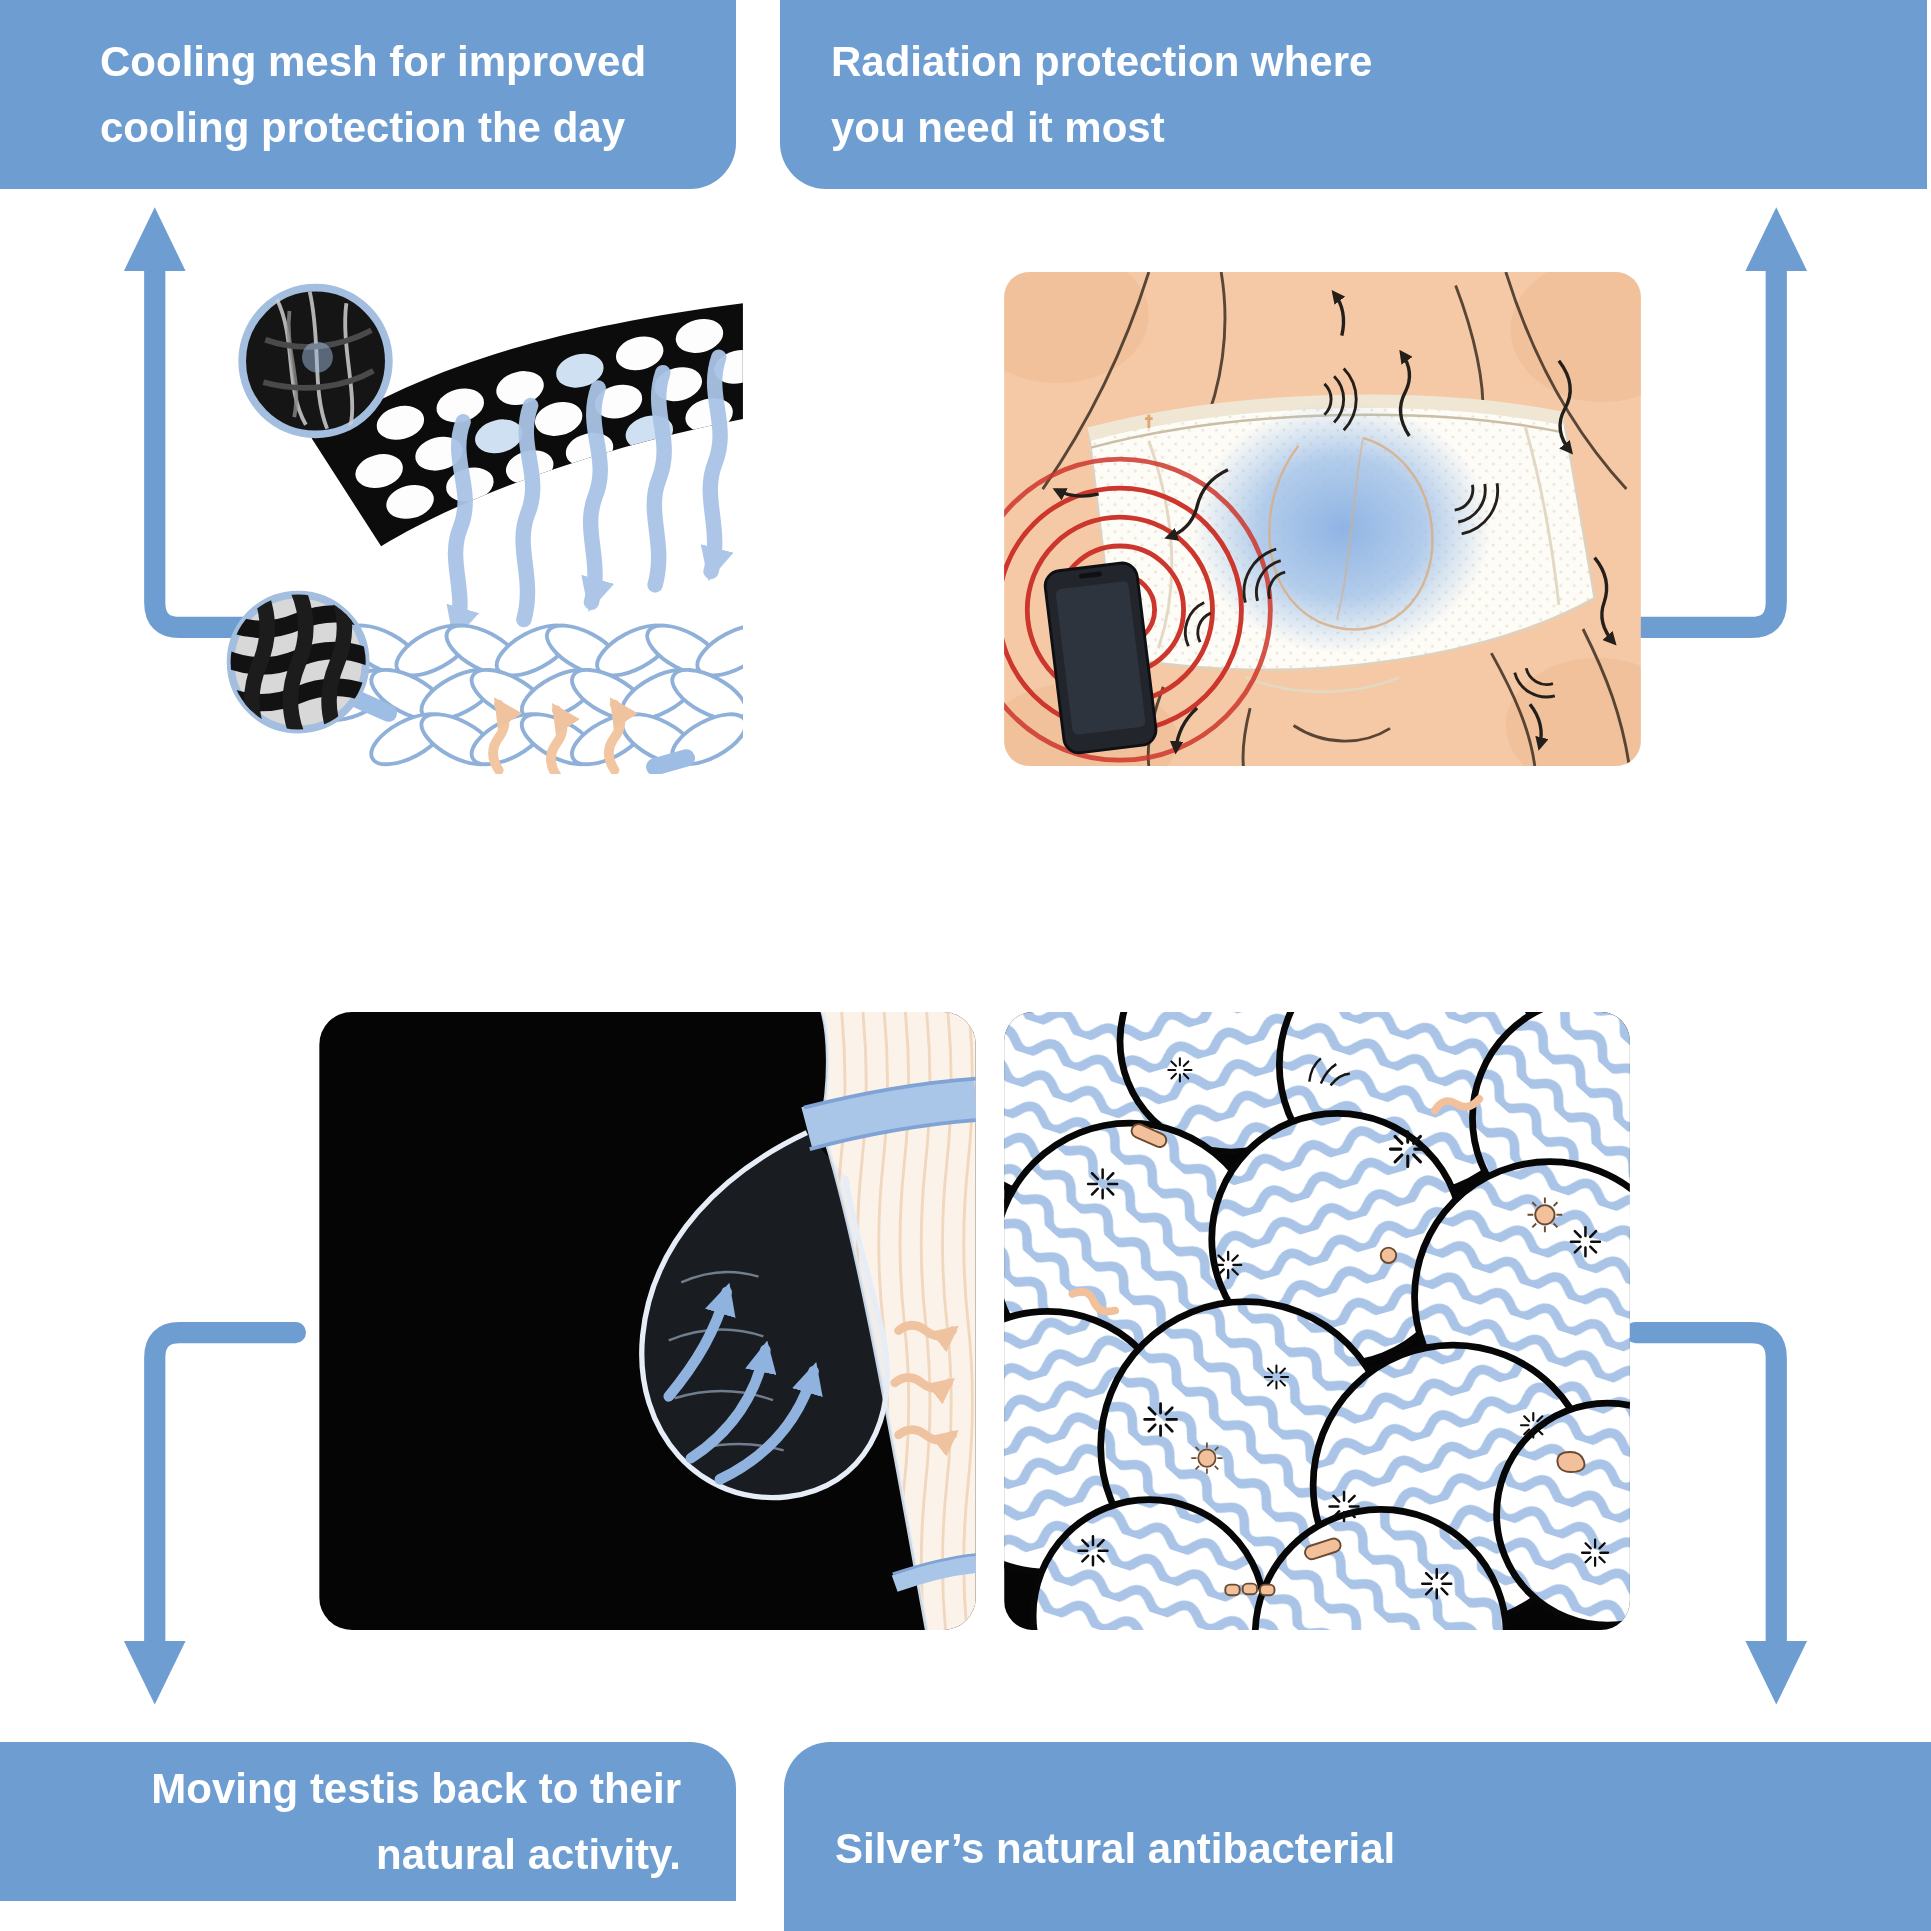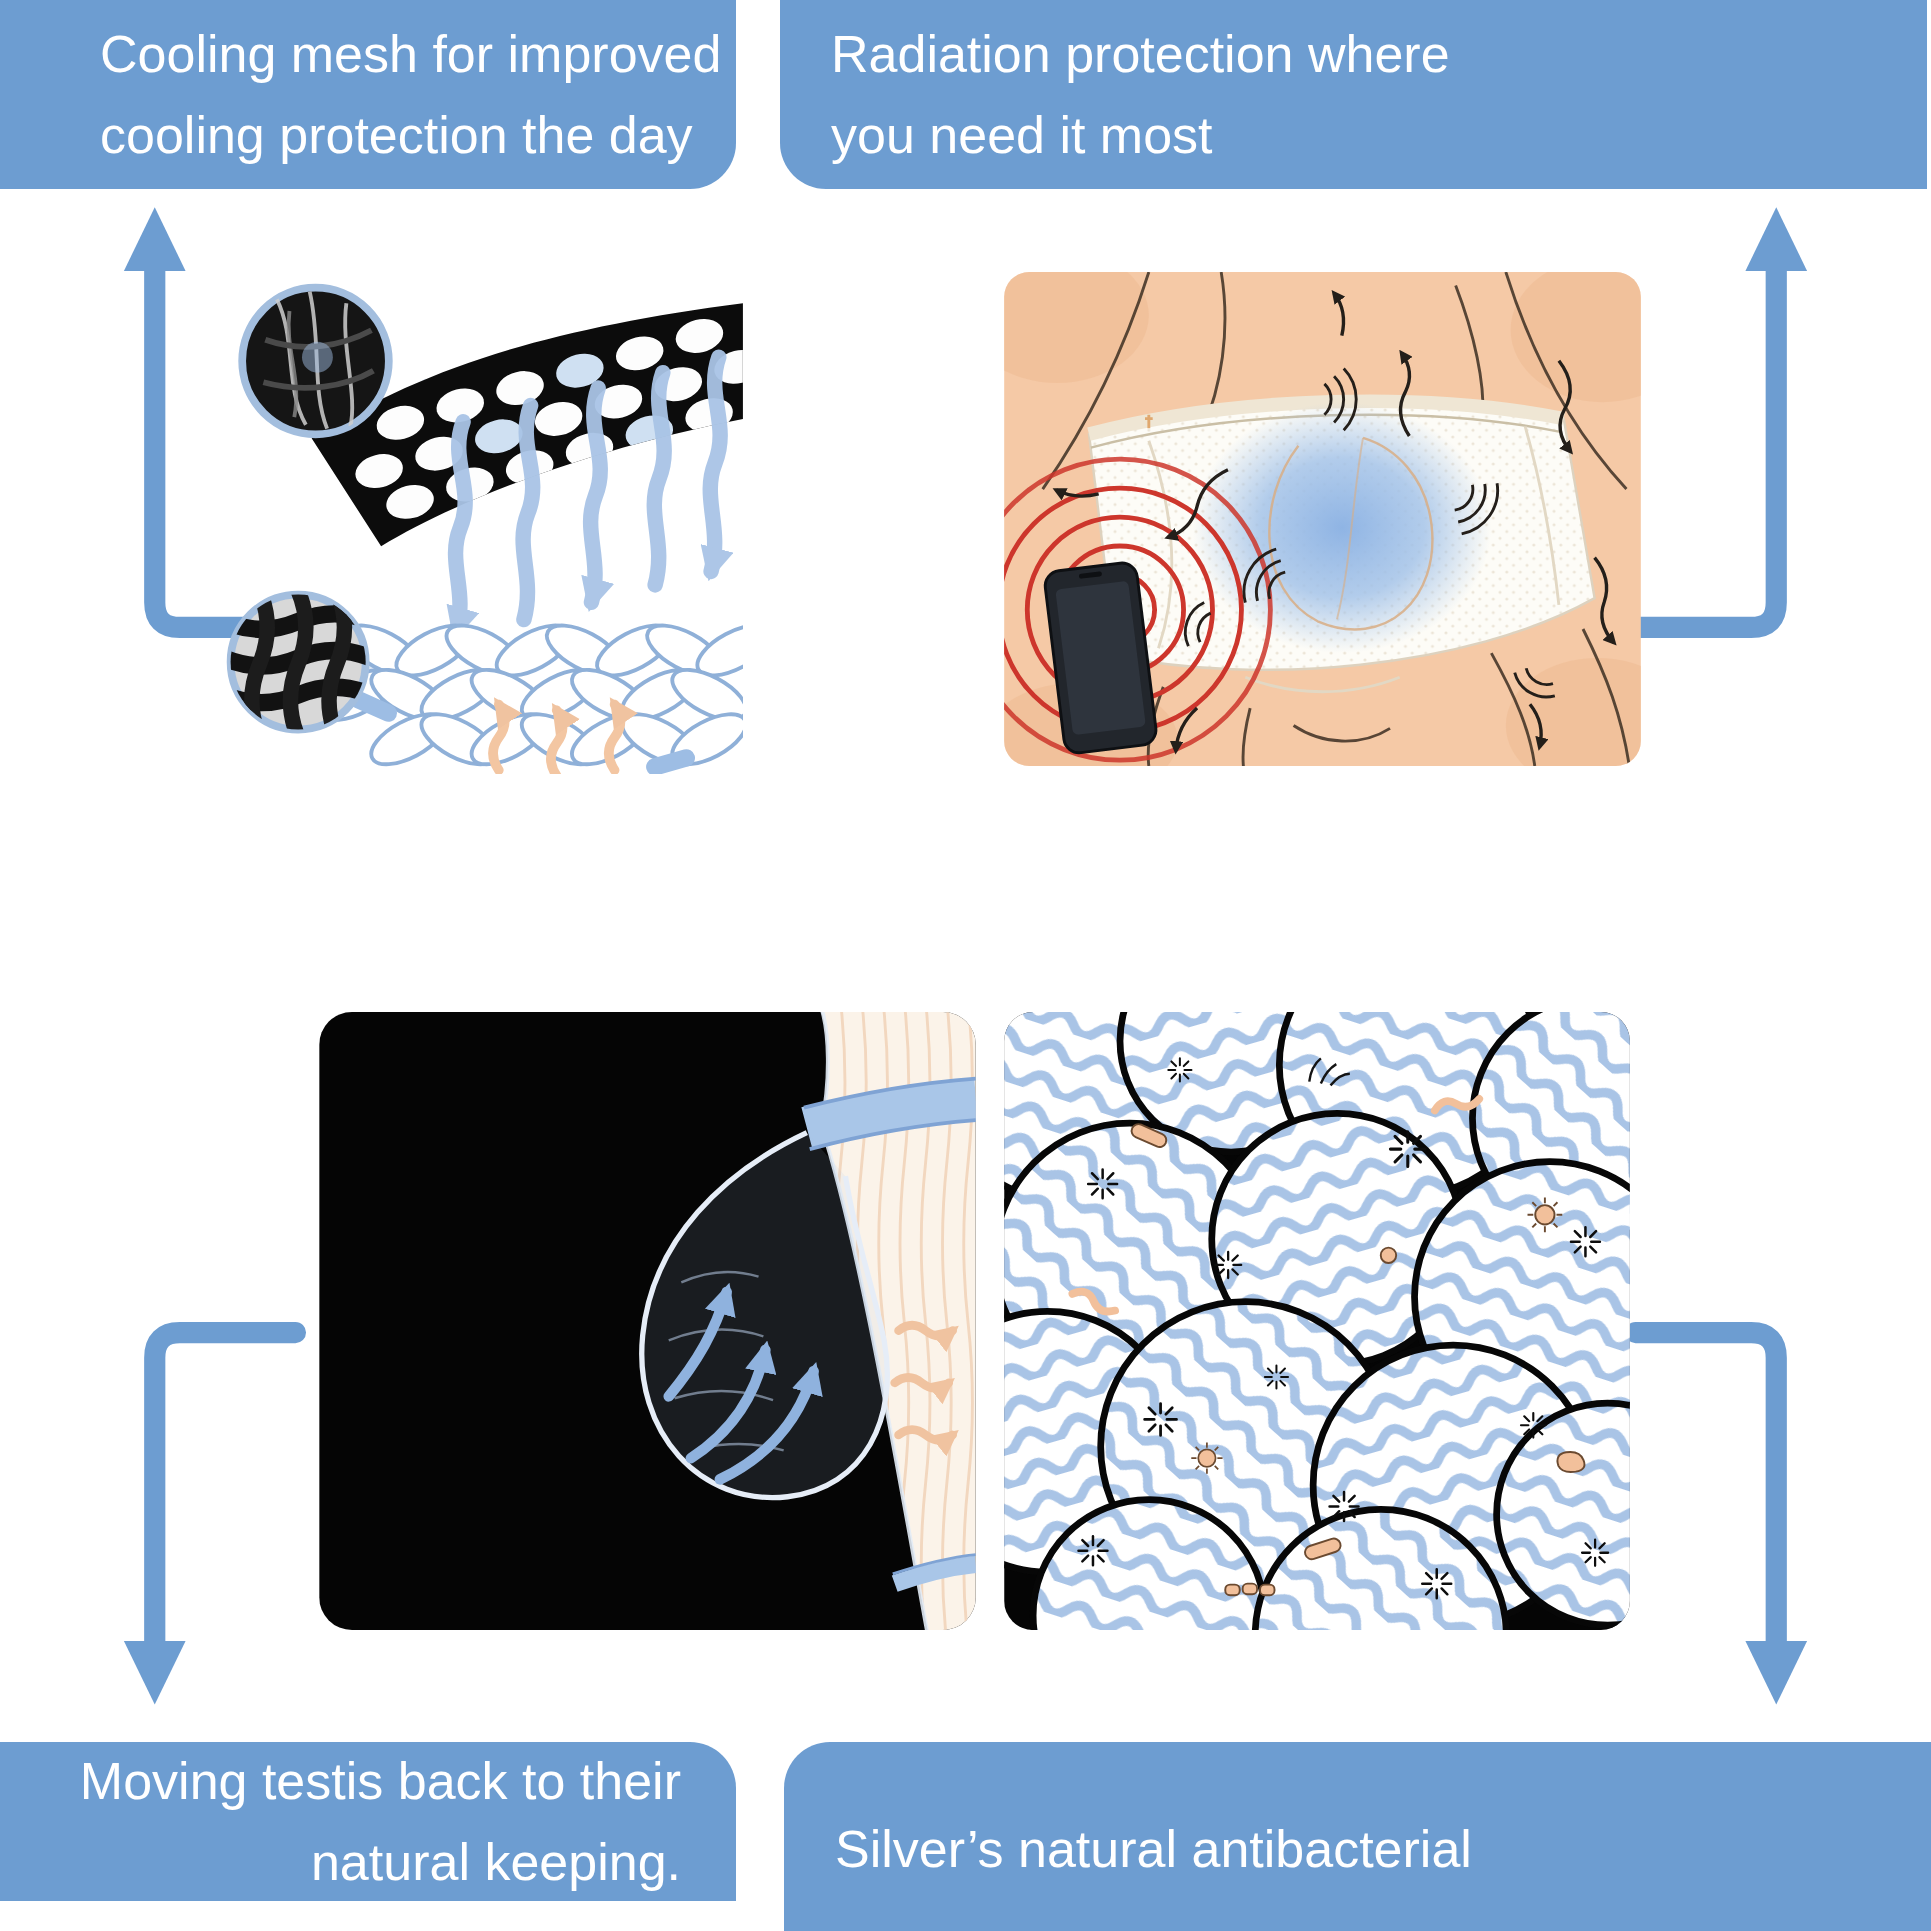--- a/index.html
+++ b/index.html
@@ -13,21 +13,21 @@
     --c-cream:#fbf3e9;
     --c-ink:#0c0c0c;
     --c-text_white:#ffffff;
   }
   *{box-sizing:border-box}
   html,body{margin:0;padding:0;background:#fff}
   body{font-family:"Liberation Sans","DejaVu Sans",sans-serif}
   .canvas{position:relative;width:1931px;height:1931px;background:#fff;overflow:hidden}
   .banner{
     position:absolute;background:var(--c-banner_blue);color:var(--c-text_white);
-    font-weight:400;font-size:52px;line-height:1.55;display:flex;align-items:center;
+    font-weight:700;font-size:42px;line-height:1.55;display:flex;align-items:center;
   }
   .banner .txt{width:100%}
   .banner .line{display:block;white-space:nowrap}
   #banner-tl{left:0;top:0;width:736px;height:189px;border-bottom-right-radius:46px;padding:15.4px 29px 15.4px 100px}
   #banner-tr{left:780px;top:0;width:1147px;height:189px;border-bottom-left-radius:46px;padding:15.4px 116px 15.4px 51px}
   #banner-bl{left:0;top:1742px;width:736px;height:159px;border-top-right-radius:46px;padding:15.4px 55px 15.4px 39px;text-align:right}
   #banner-br{left:784px;top:1742px;width:1147px;height:214px;border-top-left-radius:46px;padding:15.4px 116px 15.4px 51px}
   .art{position:absolute;display:block}
   .arrow-line{stroke:var(--c-arrow_blue);stroke-width:22;fill:none;stroke-linecap:round}
   .arrow-head{fill:var(--c-arrow_blue)}
@@ -62,21 +62,21 @@
   </div>
   <div class="banner" id="banner-tr">
     <div class="txt">
       <span class="line">Radiation protection where</span>
       <span class="line">you need it most</span>
     </div>
   </div>
   <div class="banner" id="banner-bl">
     <div class="txt">
       <span class="line">Moving testis back to their</span>
-      <span class="line">natural keeping.</span>
+      <span class="line">natural activity.</span>
     </div>
   </div>
   <div class="banner" id="banner-br">
     <div class="txt">
       <span class="line">Silver’s natural antibacterial</span>
     </div>
   </div>
 
   <svg class="art" style="left:95px;top:201px" width="212" height="454" viewBox="0 0 220 470">
     <path class="arrow-line" d="M208,442 L88,442 Q62,442 62,416 L62,64"></path>

